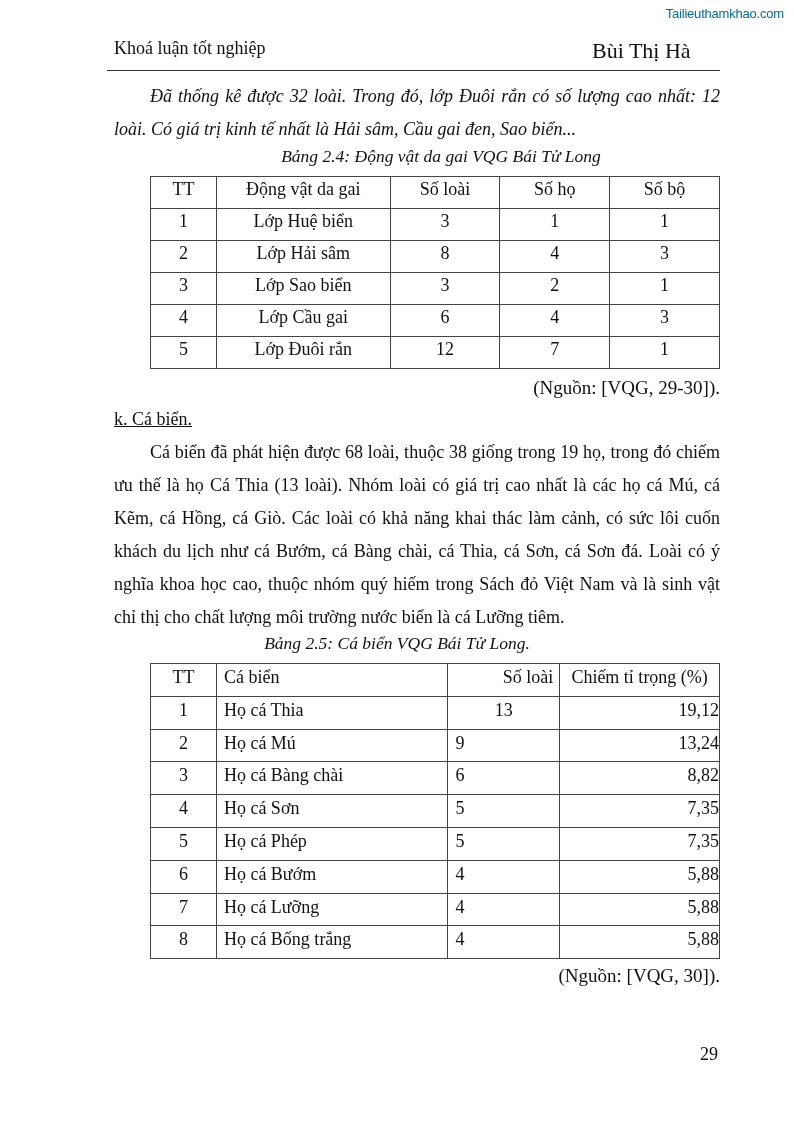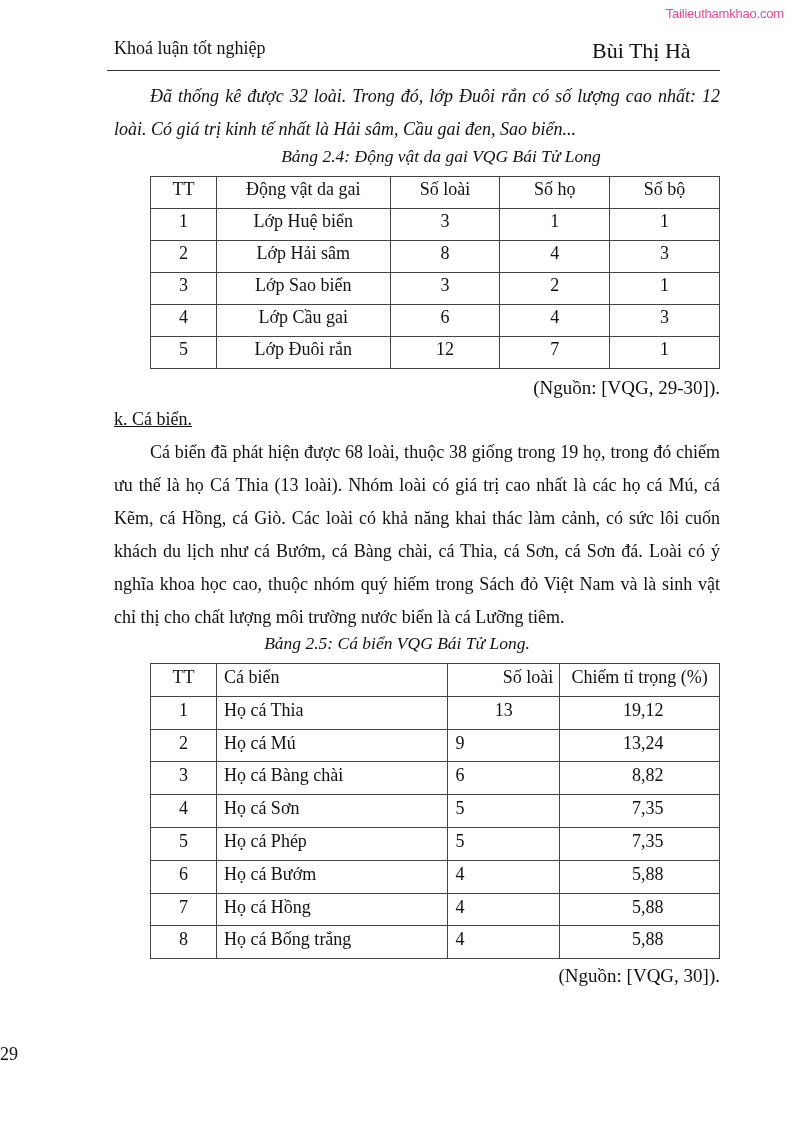--- a/index.html
+++ b/index.html
@@ -1,38 +1,38 @@
 <!DOCTYPE html>
 <html><head>
 <meta charset="utf-8">
 <style>
   html, body { margin:0; padding:0; background:#ffffff; }
   body { width:794px; height:1123px; position:relative; overflow:hidden;
          font-family:"Liberation Serif", serif; color:#111; }
   .watermark { position:absolute; top:6px; right:10px; font-family:"Liberation Sans", sans-serif;
-               font-size:13px; color:#ec4899; letter-spacing:-0.2px; }
+               font-size:13px; color:#0369a1; letter-spacing:-0.2px; }
   .header { position:absolute; top:38px; left:114px; width:408px; font-size:18px; }
   .header-right { position:absolute; top:38px; left:592px; font-size:22px; }
   .header-rule { position:absolute; top:70px; left:107px; width:613px; height:0; border-top:1.5px solid #333; }
   .para { position:absolute; left:114px; width:606px; font-size:18px; line-height:33px; text-align:justify; }
   .indent { text-indent:36px; }
   .caption { position:absolute; left:0; width:794px; text-align:center; font-style:italic; font-size:17.5px; }
   .source { position:absolute; right:74px; font-size:19px; }
   .section { position:absolute; left:114px; font-size:18px; text-decoration:underline; }
   table { position:absolute; border-collapse:collapse; font-size:18px;padding-left:20px; }
   td, th { border:1px solid #444; padding:0; font-weight:normal; vertical-align:top; }
   #t24 { left:150px; top:176px; width:570px; }
   #t24 td, #t24 th { height:32px; text-align:center; padding-top:2px; box-sizing:border-box; }
   #t25 { left:150px; top:663px; width:570px; }
   #t25 td, #t25 th { height:32.8px; padding-top:3px; box-sizing:border-box; }
   .c { text-align:center; }
   .l { text-align:left; padding-left:7px !important; }
-  .pct { text-align:center; padding-left:7px !important; }
+  .pct { text-align:right; padding-left:7px !important; }
   .pct.pad { padding-left:16px !important; }
-  .pagenum { position:absolute; top:1044px; left:0; width:718px; text-align:left; font-size:18px; }
+  .pagenum { position:absolute; top:1044px; left:0; width:718px; text-align:right; font-size:18px; }
 </style>
 </head>
 <body>
 
 <div class="watermark">Tailieuthamkhao.com</div>
 
 <div class="header">Khoá luận tốt nghiệp</div>
 <div class="header-right">Bùi Thị Hà</div>
 <div class="header-rule"></div>
 
@@ -147,21 +147,21 @@
     <td class="pct pad">7,35</td>
   </tr>
   <tr>
     <td class="c">6</td>
     <td class="l">Họ cá Bướm</td>
     <td class="l">4</td>
     <td class="pct pad">5,88</td>
   </tr>
   <tr>
     <td class="c">7</td>
-    <td class="l">Họ cá Hồng</td>
+    <td class="l">Họ cá Lưỡng</td>
     <td class="l">4</td>
     <td class="pct pad">5,88</td>
   </tr>
   <tr>
     <td class="c">8</td>
     <td class="l">Họ cá Bống trắng</td>
     <td class="l">4</td>
     <td class="pct pad">5,88</td>
   </tr>
 </tbody>

